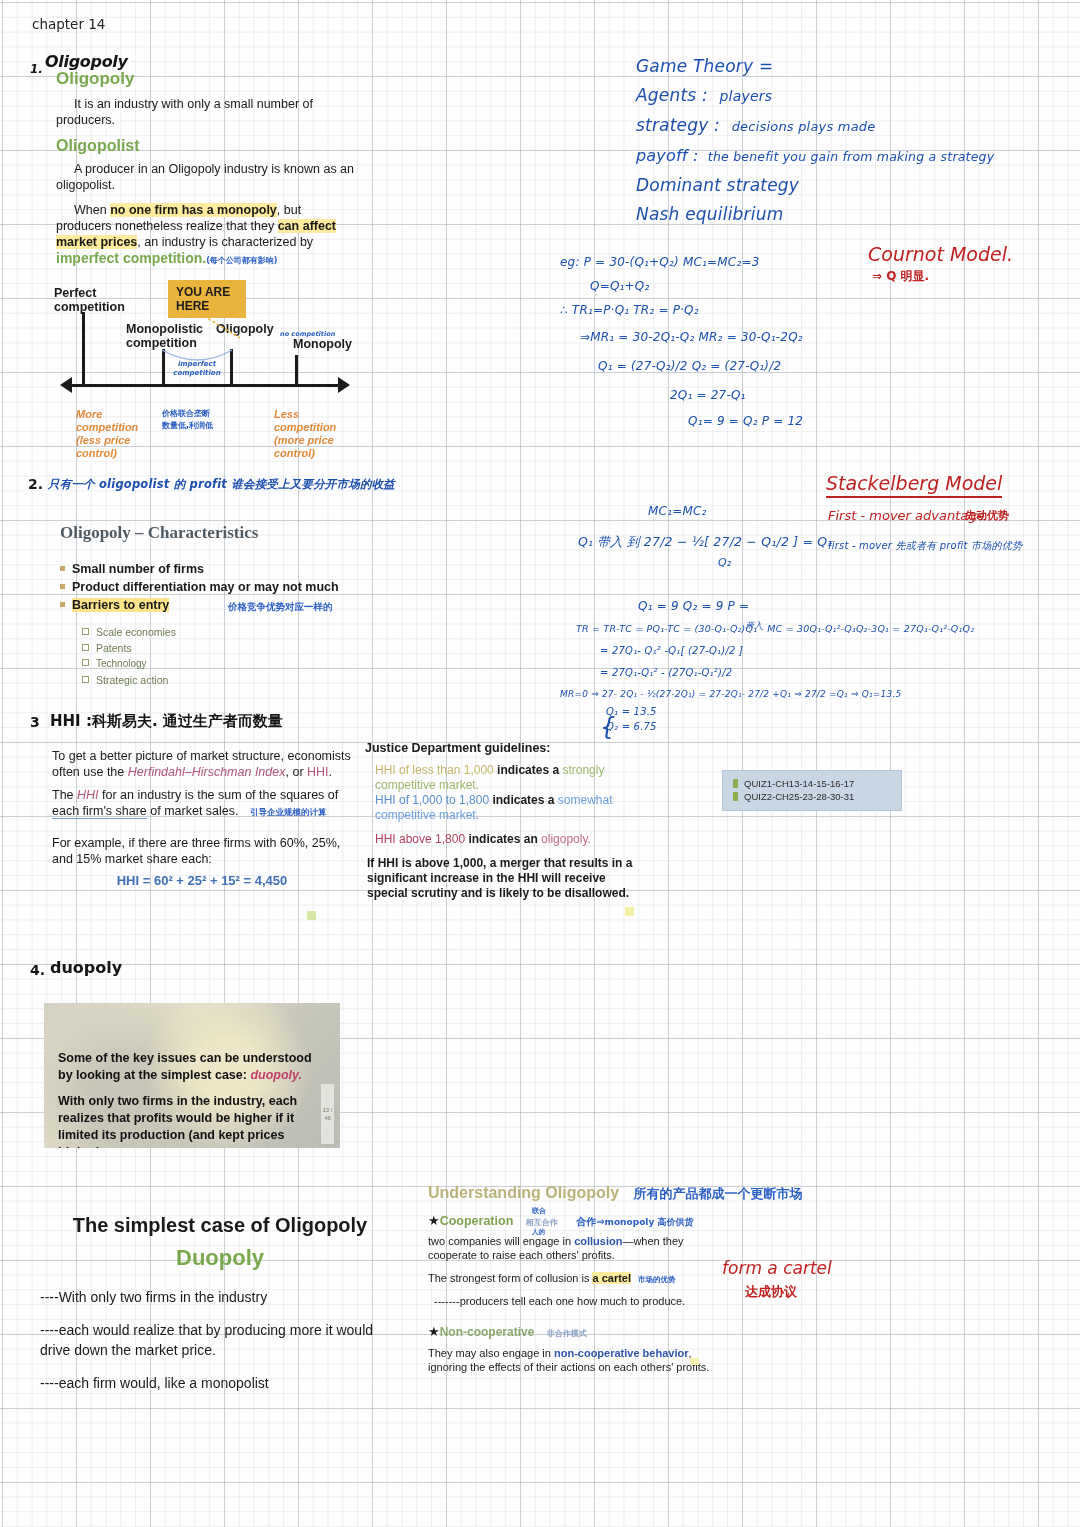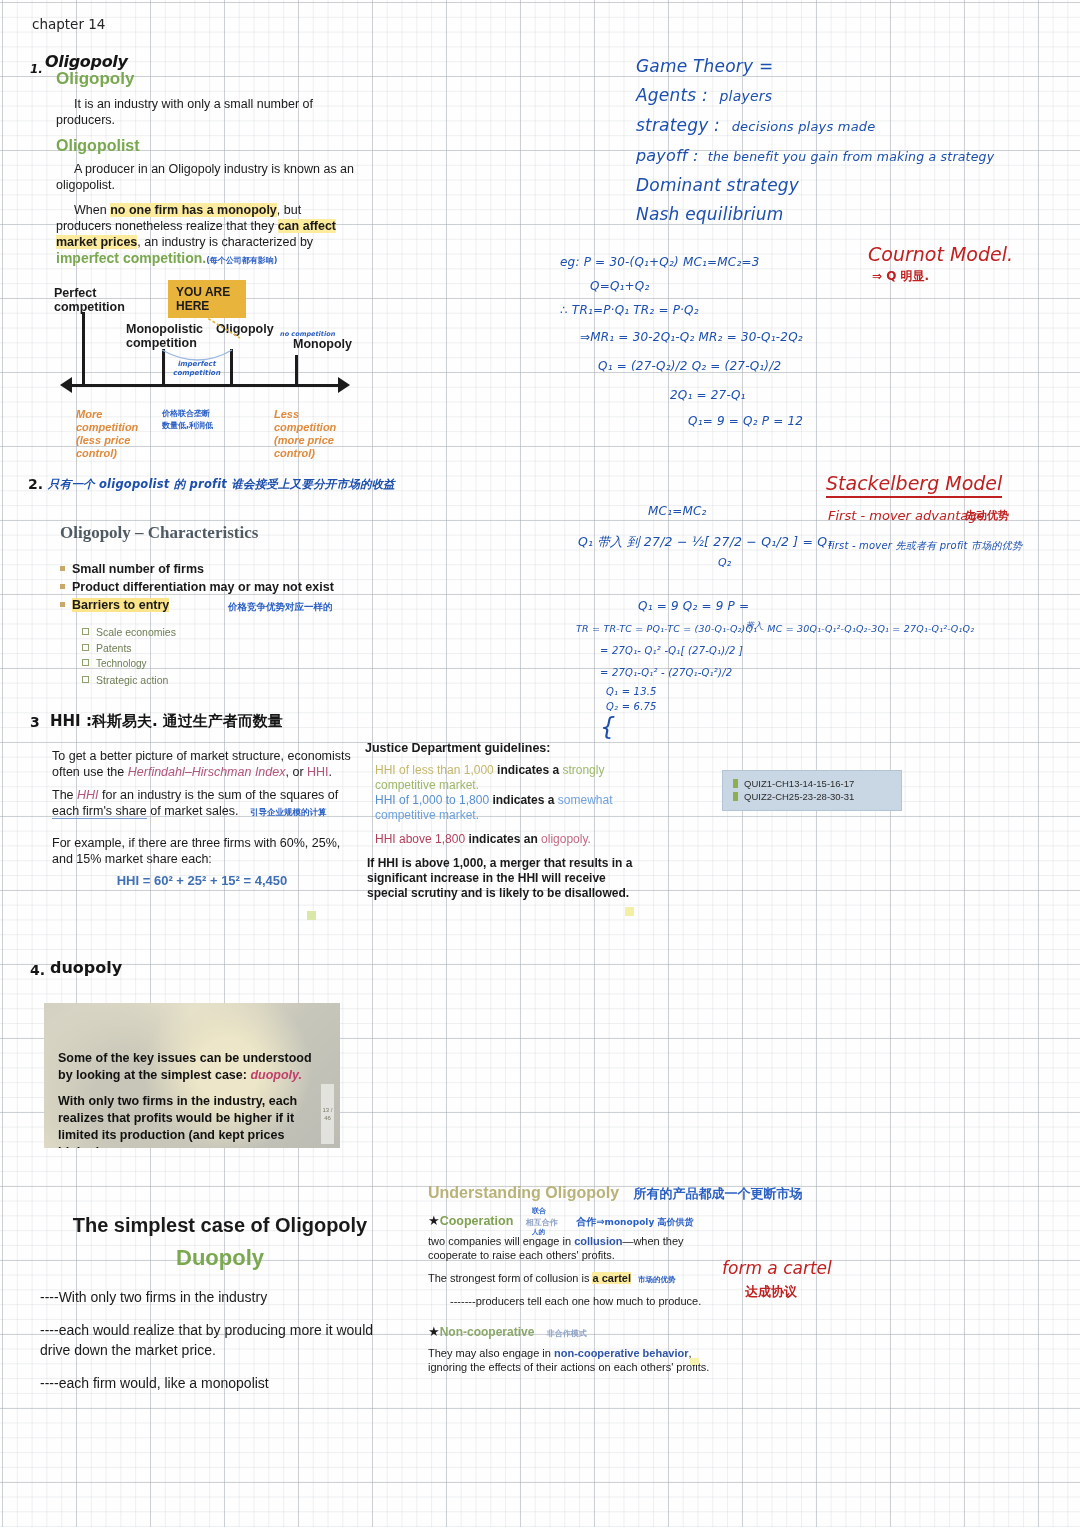--- a/index.html
+++ b/index.html
@@ -148,21 +148,21 @@
   <div class="abs hand-blk" style="left:28px;top:476px;font-size:14px;font-style:normal;">2.</div>
   <div class="abs hand" style="left:48px;top:477px;font-size:11.5px;font-weight:700;white-space:nowrap;">只有一个 oligopolist 的 profit 谁会接受上又要分开市场的收益</div>
 
   <div class="abs" style="left:60px;top:522px;width:300px;">
     <div class="ttl-serif" style="font-size:17px;line-height:22px;">Oligopoly – Characteristics</div>
     <div style="margin-top:16px;">
       <div style="font-size:12.5px;line-height:18px;font-weight:700;color:#1a1a1a;">
         <span style="display:inline-block;width:5px;height:5px;background:#c8a86b;margin-right:7px;vertical-align:2px;"></span><span>Small number of firms</span>
       </div>
       <div style="font-size:12.5px;line-height:18px;font-weight:700;color:#1a1a1a;">
-        <span style="display:inline-block;width:5px;height:5px;background:#c8a86b;margin-right:7px;vertical-align:2px;"></span><span>Product differentiation may or may not exist</span>
+        <span style="display:inline-block;width:5px;height:5px;background:#c8a86b;margin-right:7px;vertical-align:2px;"></span><span>Product differentiation may or may not much</span>
       </div>
       <div style="font-size:12.5px;line-height:18px;font-weight:700;color:#1a1a1a;">
         <span style="display:inline-block;width:5px;height:5px;background:#c8a86b;margin-right:7px;vertical-align:2px;"></span><span class="hl2">Barriers to entry</span>
       </div>
     </div>
     <div style="margin-top:10px;margin-left:22px;">
       <div style="font-size:10.5px;line-height:16px;color:#6d7d52;">
         <span style="display:inline-block;width:5px;height:5px;border:1px solid #8fa06a;margin-right:7px;vertical-align:1px;"></span><span>Scale economies</span>
       </div>
       <div style="font-size:10.5px;line-height:16px;color:#6d7d52;">
@@ -252,21 +252,21 @@
     <div class="cn" style="position:absolute;left:104px;top:22px;font-size:7px;">联合</div>
     <div class="cn" style="position:absolute;left:104px;top:44px;font-size:6.5px;">人的</div>
 
     <div style="font-size:11px;line-height:14px;margin-top:5px;color:#1a1a1a;">
       <span>two companies will engage in </span><span class="b" style="color:#2f55a8;">collusion</span><span>—when they cooperate to raise each others' profits.</span>
     </div>
     <div style="font-size:11px;line-height:14px;margin-top:9px;color:#1a1a1a;">
       <span>The strongest form of collusion is </span><span class="b hl">a cartel</span>
       <span class="cn" style="font-size:7.5px;margin-left:4px;">市场的优势</span>
     </div>
-    <div style="font-size:11px;line-height:14px;margin-top:7px;margin-left:22px;color:#1a1a1a;">-------producers tell each one how much to produce.</div>
+    <div style="font-size:11px;line-height:14px;margin-top:7px;margin-left:6px;color:#1a1a1a;">-------producers tell each one how much to produce.</div>
 
     <div style="margin-top:14px;white-space:nowrap;">
       <span class="star">★</span><span style="font-size:12px;font-weight:700;color:#8aa86b;">Non-cooperative</span>
       <span class="cn" style="font-size:8px;margin-left:8px;color:#8fa3c7;">非合作模式</span>
     </div>
     <div style="font-size:11px;line-height:14px;margin-top:6px;color:#1a1a1a;">
       <span>They may also engage in </span><span class="b" style="color:#2f55a8;">non-cooperative behavior</span><span>, ignoring the effects of their actions on each others' profits.</span>
     </div>
   </div>
   <div class="abs" style="left:690px;top:1358px;width:9px;height:7px;background:#f6f2b0;"></div>
@@ -312,20 +312,21 @@
 
   <div class="abs hand" style="left:648px;top:504px;font-size:12px;">MC₁=MC₂</div>
   <div class="abs hand" style="left:578px;top:534px;font-size:12.5px;white-space:nowrap;">Q₁ 带入 到  27/2 − ½[ 27/2 − Q₁/2 ] = Q₁</div>
   <div class="abs hand" style="left:718px;top:556px;font-size:11px;">Q₂</div>
 
   <div class="abs" style="left:560px;top:594px;width:470px;">
     <div class="hand" style="font-size:12px;line-height:24px;margin-left:78px;">Q₁ = 9     Q₂ = 9     P =</div>
     <div class="hand" style="font-size:9.5px;line-height:22px;margin-left:16px;white-space:nowrap;">TR = TR-TC = PQ₁-TC = (30-Q₁-Q₂)Q₁ - MC   = 30Q₁-Q₁²-Q₁Q₂-3Q₁   = 27Q₁-Q₁²-Q₁Q₂</div>
     <div class="hand" style="font-size:10px;line-height:22px;margin-left:40px;">= 27Q₁- Q₁² -Q₁[ (27-Q₁)/2 ]</div>
     <div class="hand" style="font-size:10px;line-height:22px;margin-left:40px;">= 27Q₁-Q₁² - (27Q₁-Q₁²)/2</div>
+    <div class="hand" style="font-size:9px;line-height:20px;white-space:nowrap;">MR=0 ⇒ 27- 2Q₁ - ½(27-2Q₁) = 27-2Q₁- 27/2 +Q₁ ⇒ 27/2 =Q₁ ⇒  Q₁=13.5</div>
     <div class="hand" style="font-size:10px;line-height:15px;margin-left:46px;">Q₁ = 13.5</div>
     <div class="hand" style="font-size:10px;line-height:15px;margin-left:46px;">Q₂ = 6.75</div>
   </div>
 
   <div class="abs hand" style="left:600px;top:716px;font-size:24px;line-height:22px;">{</div>
   <div class="abs hand" style="left:746px;top:620px;font-size:8px;">带入</div>
 
 </div>
 
 </body></html>

